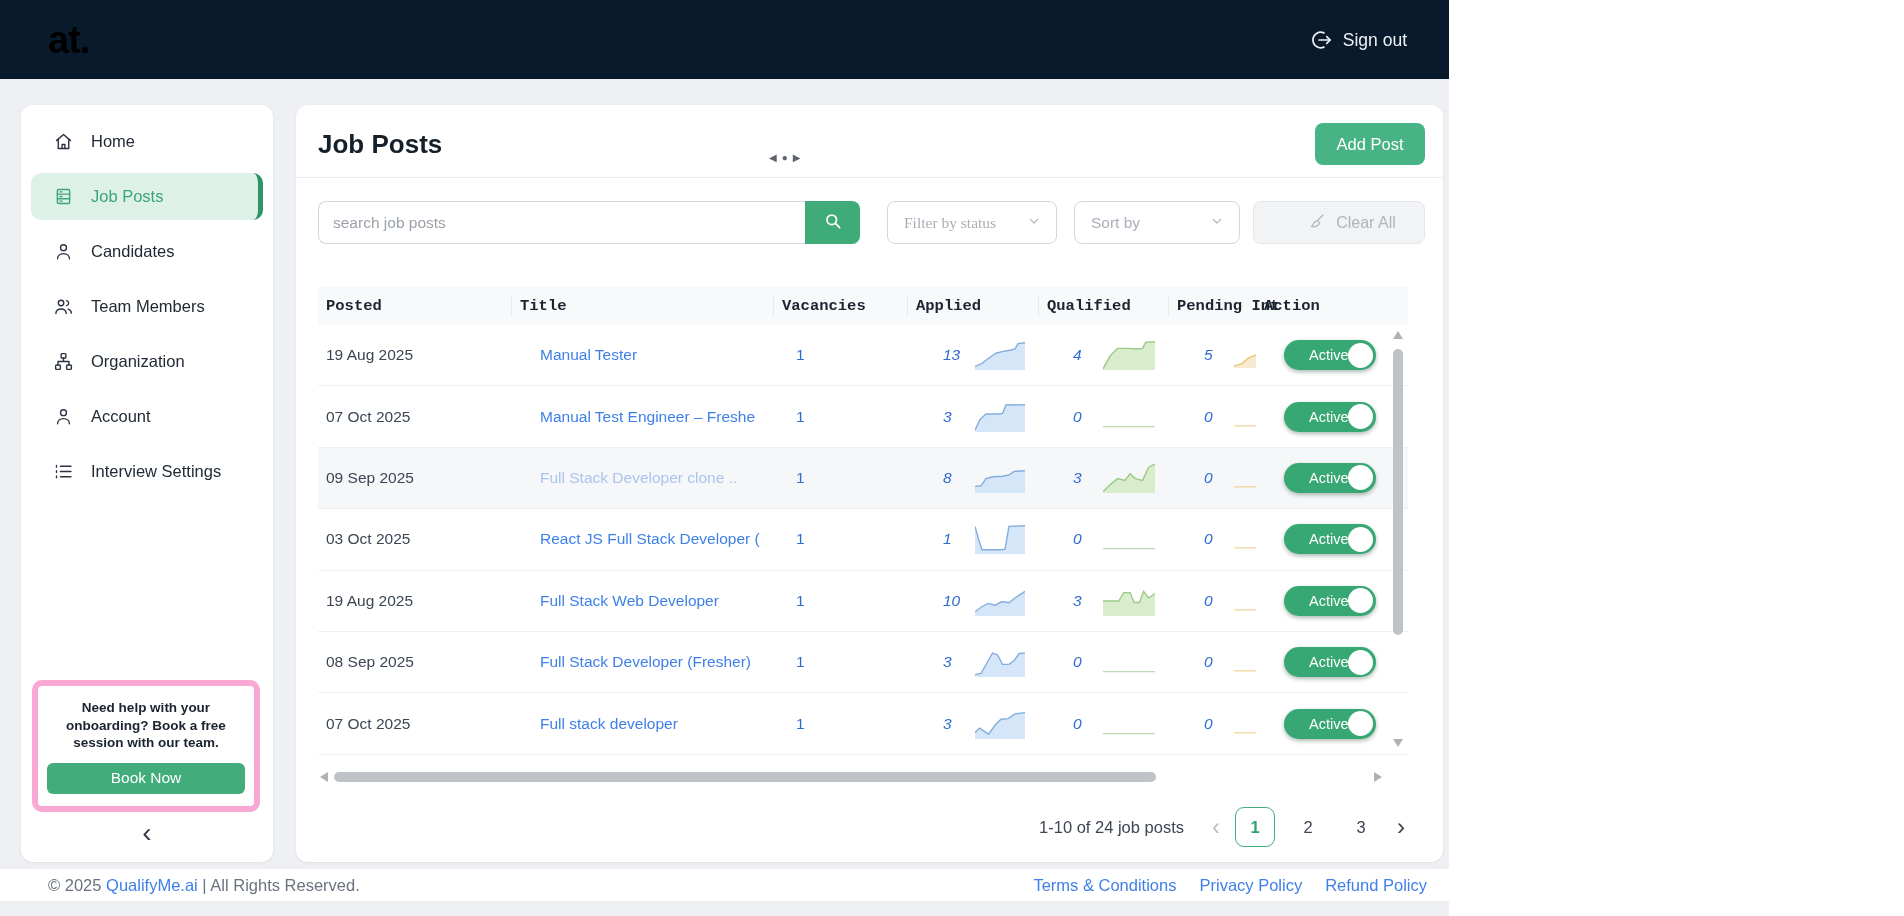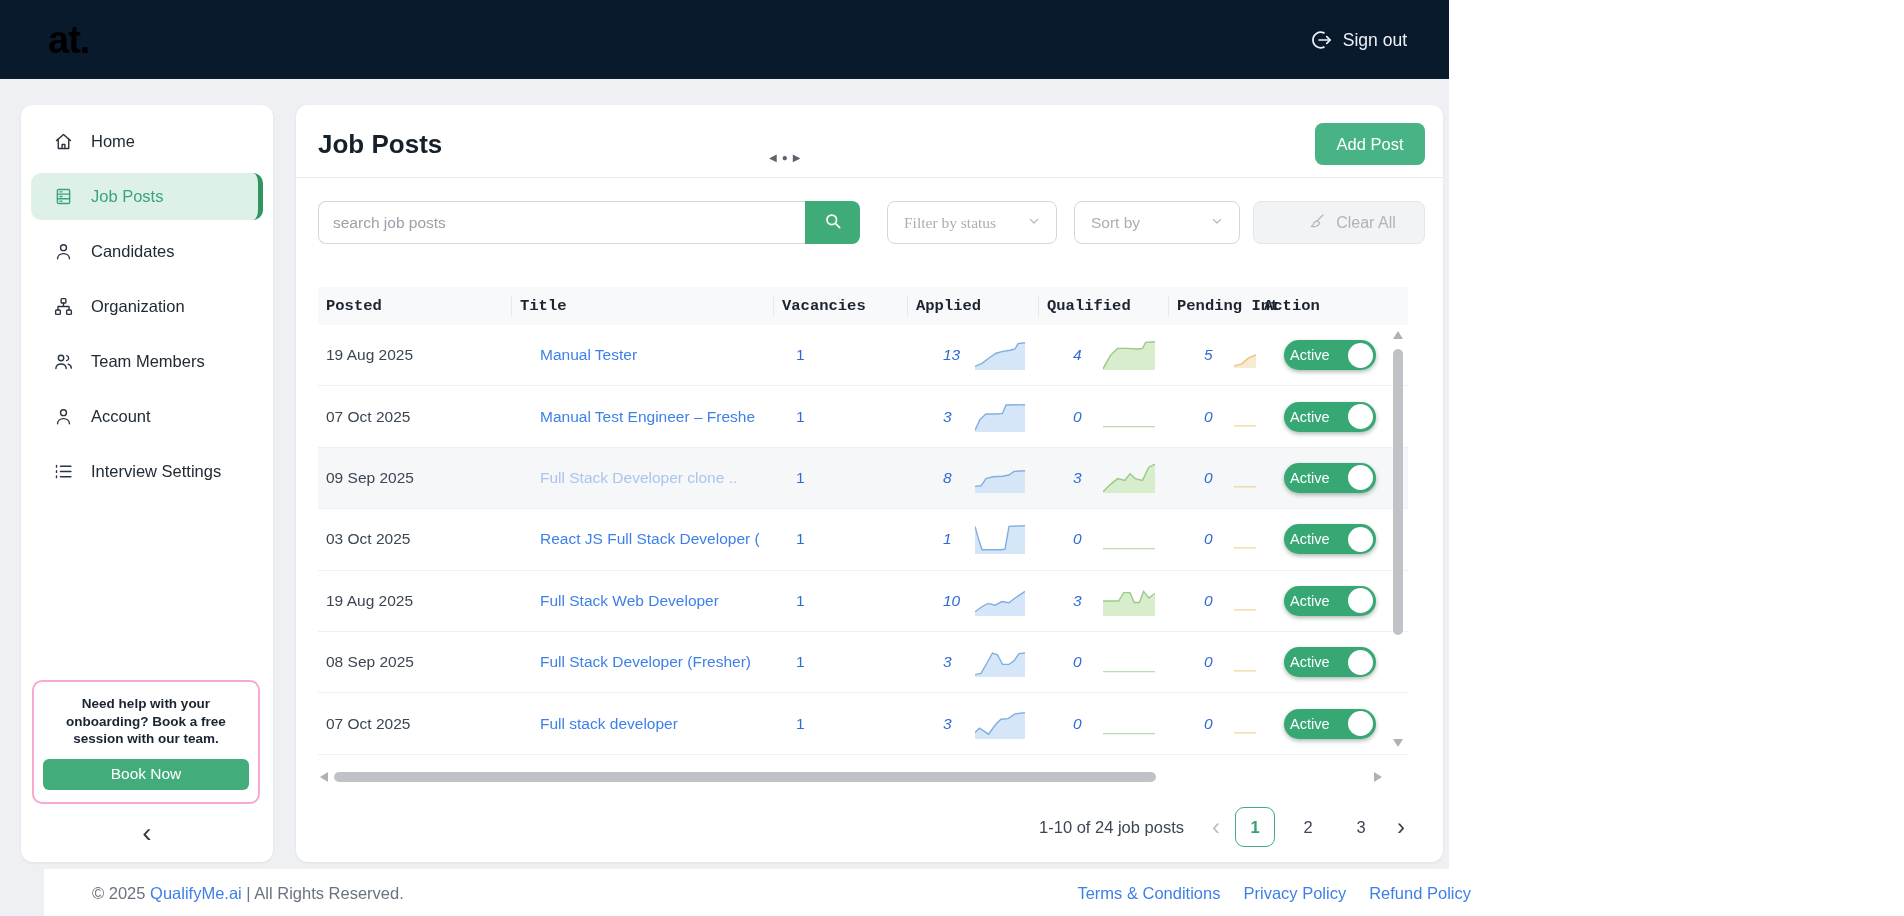--- a/index.html
+++ b/index.html
@@ -22,21 +22,21 @@
   
   .sidebar{position:absolute;left:21px;top:105px;width:252px;height:757px;background:#fff;
         border-radius:12px;box-shadow:0 1px 3px rgba(16,24,40,.07);}
   .nav{padding-top:13px;}
   .nav-item{height:47px;margin:0 10px 8px 10px;display:flex;align-items:center;gap:17px;
         padding-left:21px;border-radius:10px;font-size:16.5px;color:#212b36;cursor:pointer;
         border-right:5px solid transparent;box-sizing:border-box;}
   .nav-item .nav-icon{width:22px;height:22px;display:flex;align-items:center;justify-content:center;color:#2a3340;}
   .nav-item.active{background:#def1e8;color:#3ba478;border-right-color:#2f9663;}
   .nav-item.active .nav-icon{color:#3ba478;}
-  .help-box{position:absolute;left:11px;top:575px;width:228px;border:2px solid #f9a8d4;border-radius:10px;
+  .help-box{position:absolute;left:11px;top:575px;width:228px;border:6px solid #f9a8d4;border-radius:10px;
         padding:13px 9px 12px 9px;text-align:center;box-sizing:border-box;background:#fff;}
   .help-box p{margin:0 0 11px 0;font-size:13.5px;font-weight:700;color:#1a2330;line-height:1.3;}
   .book-now{display:block;width:100%;height:31px;background:#42ad7b;color:#fff;border:none;border-radius:6px;
         font-size:15.5px;font-family:inherit;cursor:pointer;text-align:center;}
   .collapse{position:absolute;left:0;right:0;bottom:14px;text-align:center;background:none;border:none;
         font-size:28px;line-height:1;color:#343b44;cursor:pointer;font-family:inherit;}
 
   
   .card{position:absolute;left:296px;top:105px;width:1147px;height:757px;background:#fff;
         border-radius:12px;box-shadow:0 1px 3px rgba(16,24,40,.07);}
@@ -86,21 +86,21 @@
   .m-applied .num{margin-left:35px;min-width:24px;}
   .m-qualified .num{margin-left:34px;min-width:22px;}
   .m-pending .num{margin-left:35px;min-width:20px;}
   svg.spark{display:block;}
   .m-applied svg.spark{width:50px;height:30px;margin-left:8px;}
   .m-qualified svg.spark{width:52px;height:30px;margin-left:8px;}
   .m-pending svg.spark{width:44px;height:26px;margin-left:10px;}
   .td.action{overflow:visible;}
   .toggle{position:relative;margin-left:28px;width:92px;height:30px;border-radius:15px;background:#37a773;
         border:none;cursor:pointer;display:flex;align-items:center;box-shadow:0 2px 4px rgba(20,60,40,.35);}
-  .toggle .t-label{color:#fff;font-size:14.5px;font-family:inherit;margin-left:0;}
+  .toggle .t-label{color:#fff;font-size:14.5px;font-family:inherit;margin-left:19px;}
   .toggle .knob{position:absolute;right:3px;top:2.5px;width:25px;height:25px;border-radius:50%;background:#fff;}
 
   
   .vsb{position:absolute;left:1096px;top:222px;width:12px;height:432px;}
   .vsb .arrow{position:absolute;left:1px;width:0;height:0;border-left:5px solid transparent;border-right:5px solid transparent;}
   .vsb .up{top:4px;border-bottom:8px solid #aeb2b6;}
   .vsb .down{top:412px;border-top:8px solid #aeb2b6;}
   .vsb .thumb{position:absolute;left:1px;top:22px;width:10px;height:286px;border-radius:5px;background:#bfc3c7;cursor:pointer;}
   .hsb{position:absolute;left:22px;top:666px;width:1068px;height:12px;}
   .hsb .arrow{position:absolute;top:1px;width:0;height:0;border-top:5px solid transparent;border-bottom:5px solid transparent;}
@@ -113,21 +113,21 @@
   .summary{font-size:16.5px;color:#3c4654;margin-right:26px;}
   .pg-prev,.pg-next{background:none;border:none;font-size:24px;font-family:inherit;line-height:1;cursor:pointer;padding:0 2px;}
   .pg-prev{color:#b9bec4;}
   .pg-next{color:#3c434b;margin-left:14px;}
   .pages{display:flex;align-items:center;}
   .page-btn{width:40px;height:40px;margin-left:13px;background:none;border:1.5px solid transparent;border-radius:9px;
         font-size:16.5px;font-family:inherit;color:#3c4654;cursor:pointer;display:flex;align-items:center;justify-content:center;box-sizing:border-box;}
   .page-btn.current{border-color:#42ad7b;color:#34a071;font-weight:700;}
 
   
-  .footer{position:absolute;left:0;top:869px;width:1449px;height:47px;background:#fff;margin-left:44px;}
+  .footer{position:absolute;left:0;top:869px;width:1449px;height:32px;background:#fff;}
   .copyright{position:absolute;left:48px;top:50%;transform:translateY(-50%);font-size:16.5px;color:#6b7280;}
   .copyright a{color:#3f7fe8;text-decoration:none;cursor:pointer;}
   .footer-links{position:absolute;right:22px;top:50%;transform:translateY(-50%);display:flex;gap:23px;}
   .footer-links a{font-size:16.5px;color:#3f7fe8;text-decoration:none;cursor:pointer;}
 </style>
 </head>
 <body>
 
 <div class="app">
 
@@ -175,38 +175,38 @@
             <svg width="21" height="21" viewBox="0 0 24 24" fill="none" stroke="currentColor" stroke-width="1.6" stroke-linecap="round" stroke-linejoin="round">
               <circle cx="12" cy="7.6" r="3.4"></circle>
               <path d="M5.2 20.4 C5.2 16.6 8.2 14.4 12 14.4 S18.8 16.6 18.8 20.4"></path>
             </svg>
           </span>
           <span>Candidates</span>
         </div>
         <div class="nav-item">
           <span class="nav-icon">
             <svg width="21" height="21" viewBox="0 0 24 24" fill="none" stroke="currentColor" stroke-width="1.6" stroke-linecap="round" stroke-linejoin="round">
+              <circle cx="9.2" cy="8" r="3.1"></circle>
+              <path d="M3.3 20 C3.3 16.7 6 14.8 9.2 14.8 S15.1 16.7 15.1 20"></path>
+              <path d="M15.5 5.3 a2.9 2.9 0 0 1 0 5.7"></path>
+              <path d="M17.3 15 c2.2.6 3.6 2.2 3.6 4.6"></path>
+            </svg>
+          </span>
+          <span>Team Members</span>
+        </div>
+        <div class="nav-item">
+          <span class="nav-icon">
+            <svg width="21" height="21" viewBox="0 0 24 24" fill="none" stroke="currentColor" stroke-width="1.6" stroke-linecap="round" stroke-linejoin="round">
               <rect x="9.3" y="3" width="5.4" height="5" rx="1"></rect>
               <rect x="3" y="16" width="5.4" height="5" rx="1"></rect>
               <rect x="15.6" y="16" width="5.4" height="5" rx="1"></rect>
               <path d="M12 8 v4 M12 12 H5.7 V16 M12 12 h6.3 V16"></path>
             </svg>
           </span>
           <span>Organization</span>
-        </div>
-        <div class="nav-item">
-          <span class="nav-icon">
-            <svg width="21" height="21" viewBox="0 0 24 24" fill="none" stroke="currentColor" stroke-width="1.6" stroke-linecap="round" stroke-linejoin="round">
-              <circle cx="9.2" cy="8" r="3.1"></circle>
-              <path d="M3.3 20 C3.3 16.7 6 14.8 9.2 14.8 S15.1 16.7 15.1 20"></path>
-              <path d="M15.5 5.3 a2.9 2.9 0 0 1 0 5.7"></path>
-              <path d="M17.3 15 c2.2.6 3.6 2.2 3.6 4.6"></path>
-            </svg>
-          </span>
-          <span>Team Members</span>
         </div>
         <div class="nav-item">
           <span class="nav-icon">
             <svg width="21" height="21" viewBox="0 0 24 24" fill="none" stroke="currentColor" stroke-width="1.6" stroke-linecap="round" stroke-linejoin="round">
               <circle cx="12" cy="7.6" r="3.4"></circle>
               <path d="M5.2 20.4 C5.2 16.6 8.2 14.4 12 14.4 S18.8 16.6 18.8 20.4"></path>
             </svg>
           </span>
           <span>Account</span>
         </div>

